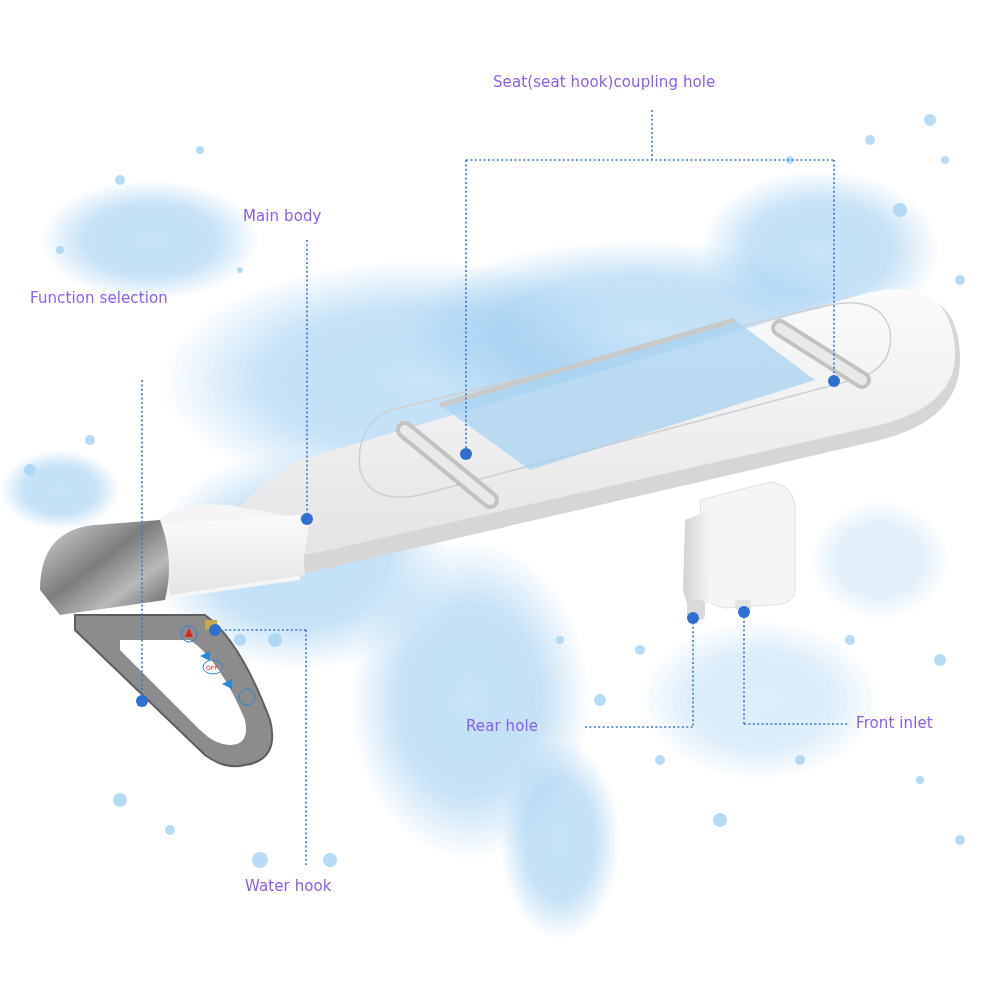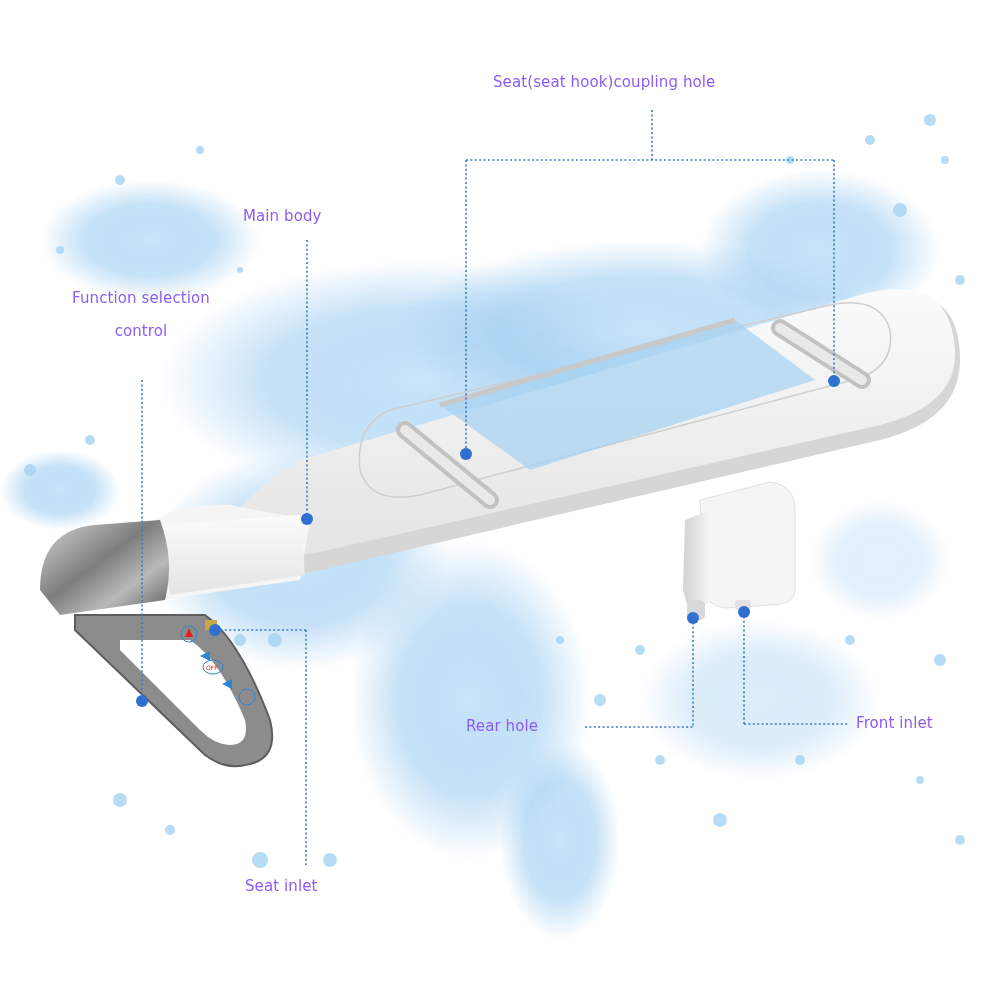--- a/index.html
+++ b/index.html
@@ -1,21 +1,21 @@
 <!DOCTYPE html>
 <html><head>
 <meta charset="utf-8">
 <style>
   html, body { margin: 0; padding: 0; background: #ffffff; }
   body { width: 1000px; height: 1000px; position: relative; overflow: hidden;
          font-family: "DejaVu Sans", "Liberation Sans", sans-serif; }
   .stage { position: absolute; left: 0; top: 0; width: 1000px; height: 1000px; }
   .label { position: absolute; color: #8b5cf6; font-size: 15px; line-height: 33px;
            white-space: nowrap; letter-spacing: 0.1px; }
-  .label.center { text-align: center; }
+  .label.center { }
   svg { position: absolute; left: 0; top: 0; }
 </style>
 </head>
 <body>
 
 <div class="stage">
 
   <svg width="1000" height="1000" viewBox="0 0 1000 1000">
     <defs>
       <radialGradient id="splash" cx="50%" cy="50%" r="50%">
@@ -157,19 +157,18 @@
       <circle cx="215" cy="630" r="6"></circle>
       <circle cx="693" cy="618" r="6"></circle>
       <circle cx="744" cy="612" r="6"></circle>
     </g>
   </svg>
 
   <div class="label" style="left:493px; top:66px;">Seat(seat hook)coupling hole</div>
   <div class="label" style="left:231px; top:200px;margin-left:12px;">Main body</div>
   <div class="label center" style="left:30px; top:282px; width:222px;">
     <div>Function selection</div>
-    <div>control</div>
   </div>
-  <div class="label" style="left:245px; top:870px;">Seat inlet</div>
+  <div class="label" style="left:245px; top:870px;">Water hook</div>
   <div class="label" style="left:466px; top:710px;">Rear hole</div>
   <div class="label" style="left:856px; top:707px;">Front inlet</div>
 
 </div>
 
 </body></html>

